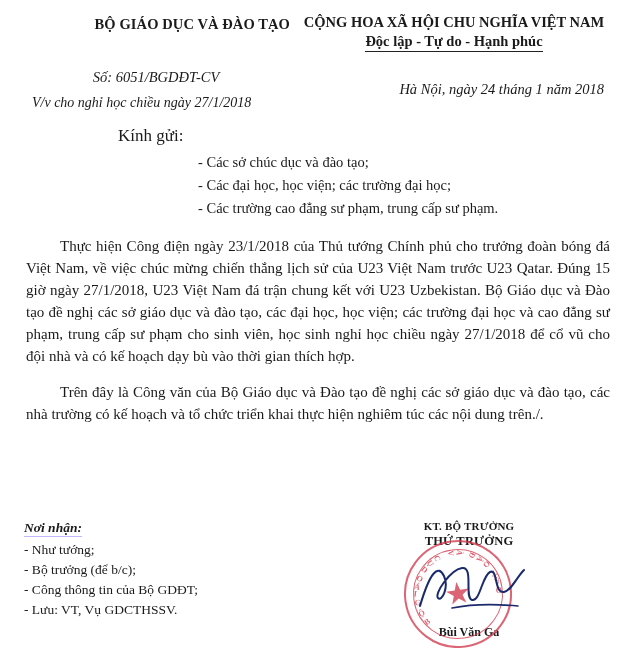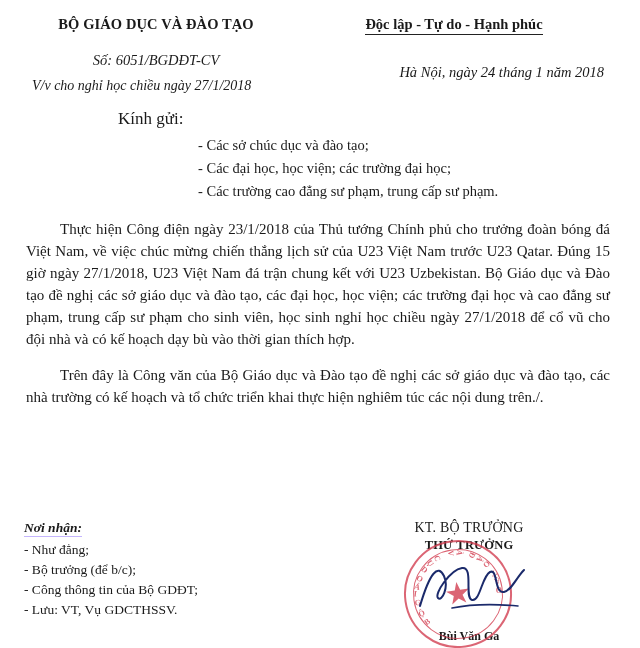--- a/index.html
+++ b/index.html
@@ -26,21 +26,21 @@
   
   .header {
     display: flex;
     flex-direction: row;
     align-items: flex-start;
     justify-content: flex-start;
   }
   .header-left {
     width: 268px;
     flex: 0 0 268px;
-    text-align: center;
+    text-align: right;
     padding-top: 2px;
   }
   .header-right {
     flex: 1 1 auto;
     text-align: center;
   }
   .org-name {
     font-weight: bold;
     font-size: 14.5px;
     letter-spacing: 0.1px;
@@ -153,22 +153,22 @@
   }
 
   .signblock {
     position: absolute;
     right: 34px;
     top: 0;
     width: 230px;
     text-align: center;
   }
   .sign-l1 {
-    font-weight: normal;
-    font-size: 14px;
+    font-weight: bold;
+    font-size: 11px;
     letter-spacing: 0.2px;
   }
   .sign-l2 {
     font-weight: bold;
     font-size: 12.5px;
     margin-top: 2px;
     letter-spacing: 0.2px;
   }
   .sign-name {
     margin-top: 76px;
@@ -235,20 +235,21 @@
 </head>
 <body>
 
 <div class="page">
 
   <div class="header">
     <div class="header-left">
       <div class="org-name">BỘ GIÁO DỤC VÀ ĐÀO TẠO</div>
     </div>
     <div class="header-right">
+      <div class="natl-line1">CỘNG HOA XÃ HỘI CHU NGHĨA VIỆT NAM</div>
       <div class="natl-line2">Độc lập - Tự do - Hạnh phúc</div>
     </div>
   </div>
 
   <div class="docnum-block">
     <div class="docnum">Số: 6051/BGDĐT-CV</div>
     <div class="subject">V/v cho nghỉ học chiều ngày 27/1/2018</div>
   </div>
 
   <div class="placedate">Hà Nội, ngày 24 tháng 1 năm 2018</div>
@@ -264,21 +265,21 @@
   <div class="body">
     <p>Thực hiện Công điện ngày 23/1/2018 của Thủ tướng Chính phủ cho trưởng đoàn bóng đá Việt Nam, về việc chúc mừng chiến thắng lịch sử của U23 Việt Nam trước U23 Qatar. Đúng 15 giờ ngày 27/1/2018, U23 Việt Nam đá trận chung kết với U23 Uzbekistan. Bộ Giáo dục và Đào tạo đề nghị các sở giáo dục và đào tạo, các đại học, học viện; các trường đại học và cao đẳng sư phạm, trung cấp sư phạm cho sinh viên, học sinh nghỉ học chiều ngày 27/1/2018 để cổ vũ cho đội nhà và có kế hoạch dạy bù vào thời gian thích hợp.</p>
     <p>Trên đây là Công văn của Bộ Giáo dục và Đào tạo đề nghị các sở giáo dục và đào tạo, các nhà trường có kế hoạch và tổ chức triển khai thực hiện nghiêm túc các nội dung trên./.</p>
   </div>
 
   <div class="footer">
 
     <div class="noinhan">
       <div class="noinhan-title">Nơi nhận:</div>
       <ul>
-        <li>- Như đẳng;</li>
+        <li>- Như tướng;</li>
         <li>- Bộ trưởng (để b/c);</li>
         <li>- Công thông tin của Bộ GDĐT;</li>
         <li>- Lưu: VT, Vụ GDCTHSSV.</li>
       </ul>
     </div>
 
     <div class="signblock">
       <div class="sign-l1">KT. BỘ TRƯỞNG</div>
       <div class="sign-l2">THỨ TRƯỞNG</div>
       <div class="sign-name">Bùi Văn Ga</div>

